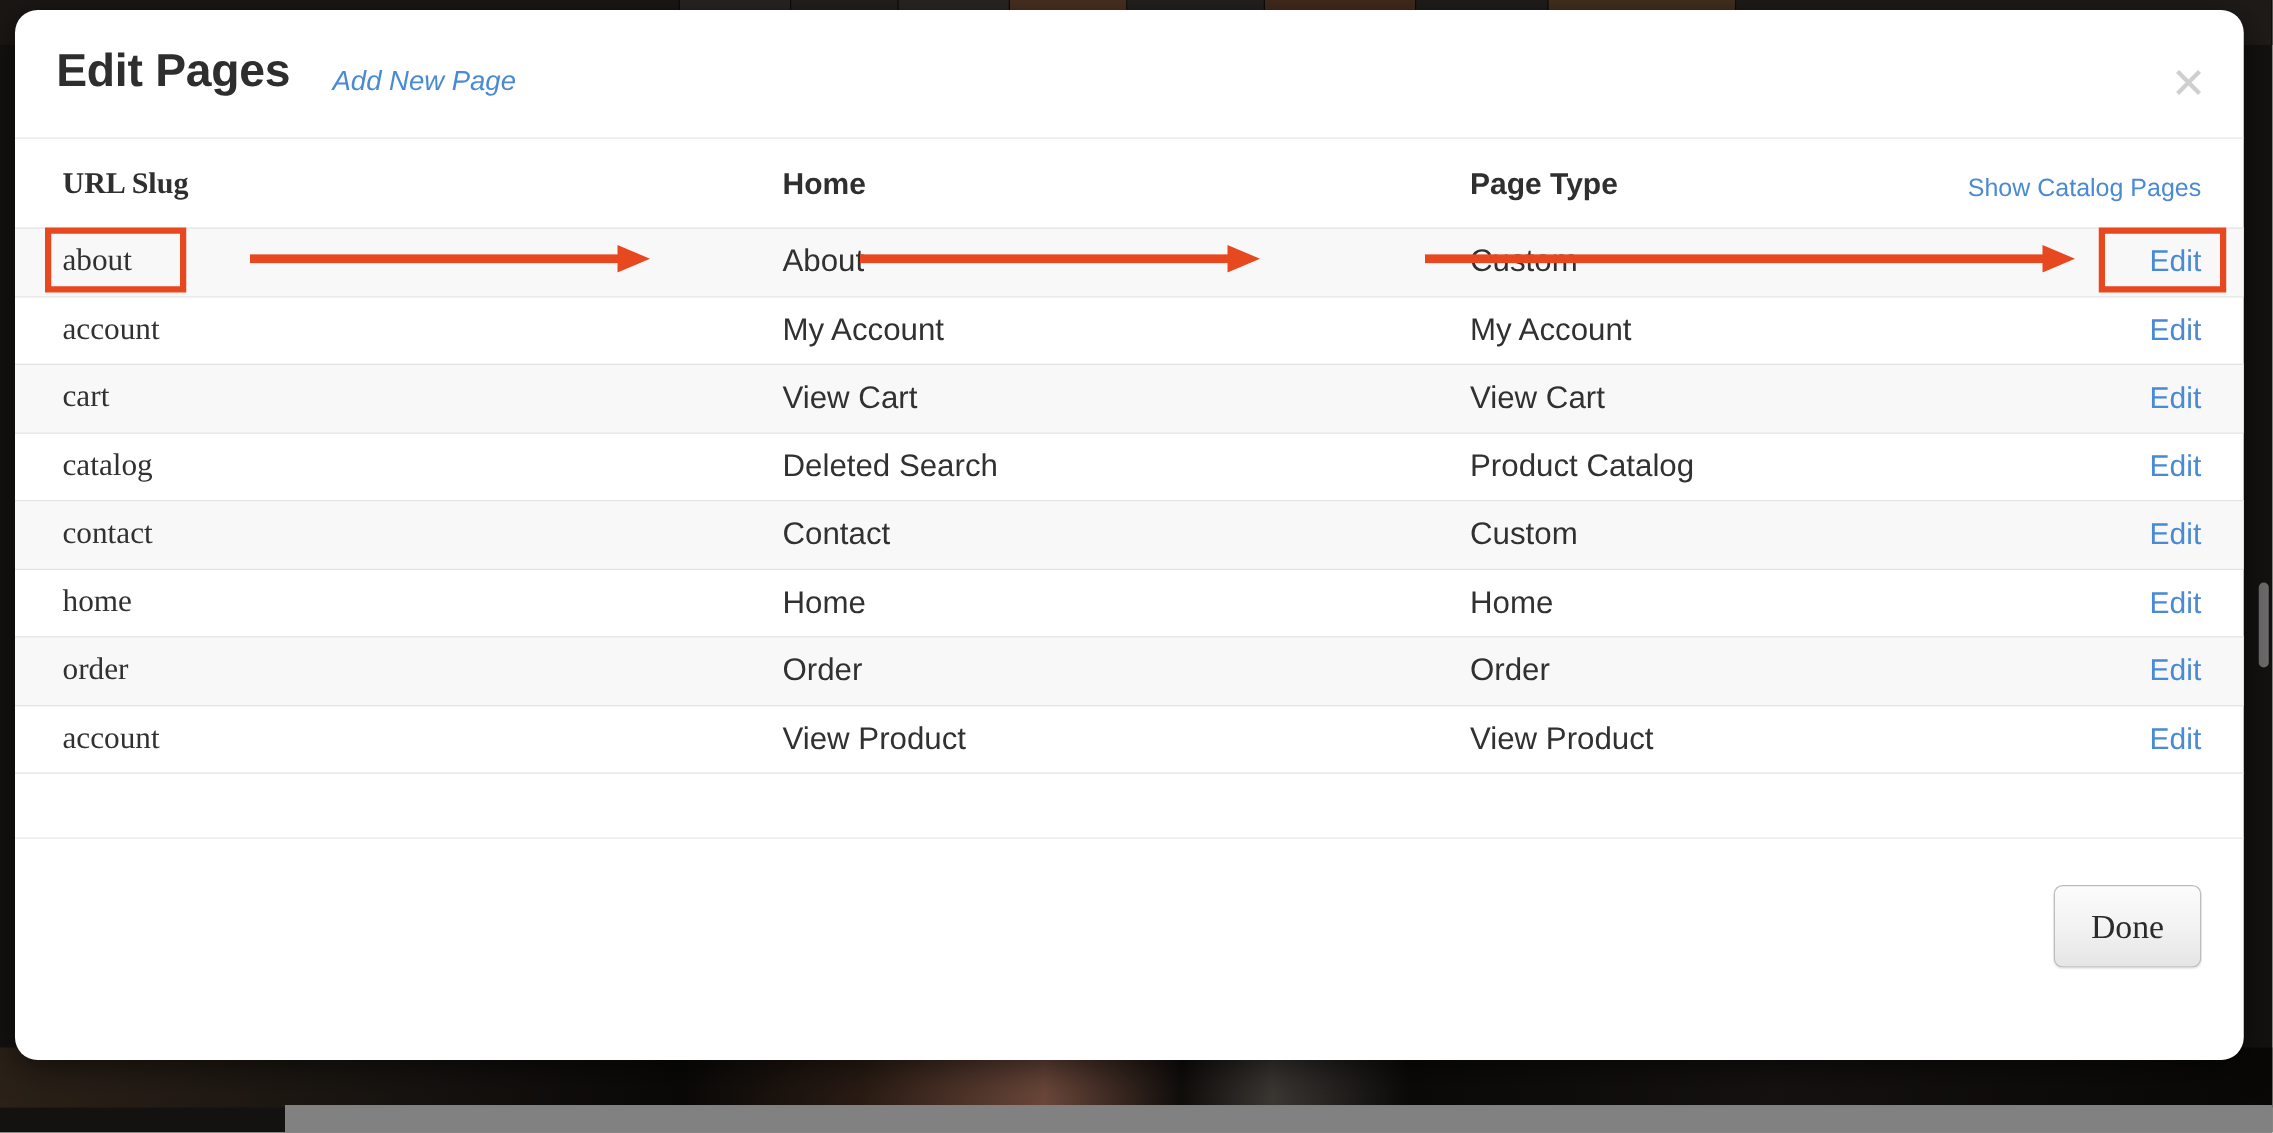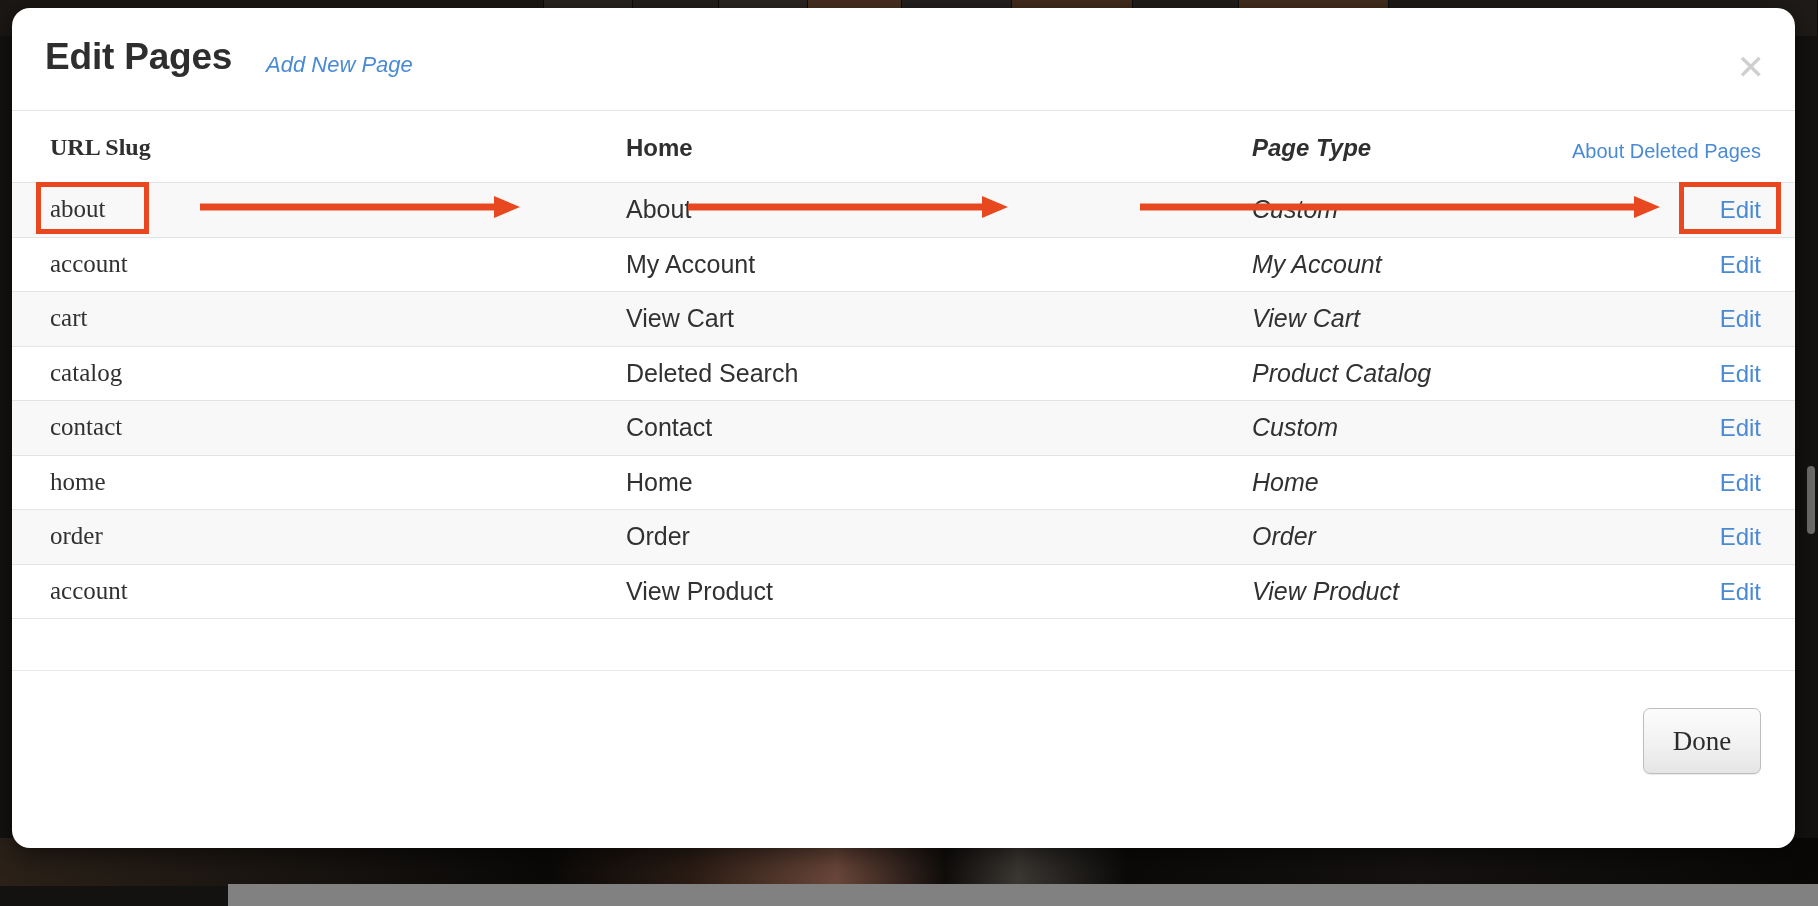--- a/index.html
+++ b/index.html
@@ -119,21 +119,21 @@
 
   
   #table-wrap {
     position: absolute;
     left: 0;
     top: 110px;
     width: 100%;
   }
   .col-slug   { position: absolute; left: 38px; font-family: Liberation Serif, serif; }
   .col-name   { position: absolute; left: 614px; }
-  .col-type   { position: absolute; left: 1240px; font-style: italic; }
+  .col-type   { position: absolute; left: 1164px; }
   .col-edit   { position: absolute; right: 34px; }
 
   #table-head {
     position: relative;
     height: 64px;
   }
   #table-head .th {
     top: 16px;
     font-size: 24px;
     font-weight: bold;
@@ -258,21 +258,21 @@
     <div id="close-btn">✕</div>
     <div class="header-divider"></div>
   </div>
 
   <div id="table-wrap">
 
     <div id="table-head">
       <div class="th col-slug">URL Slug</div>
       <div class="th col-name">Home</div>
       <div class="th col-type">Page Type</div>
-      <div id="show-deleted" class="col-edit">About Deleted Pages</div>
+      <div id="show-deleted" class="col-edit">Show Catalog Pages</div>
     </div>
 
     <div id="rows">
         <div class="row shaded">
           <div class="cell col-slug">about</div>
           <div class="cell col-name">About</div>
           <div class="cell col-type">Custom</div>
           <div class="cell col-edit edit">Edit</div>
         </div>
         <div class="row">

